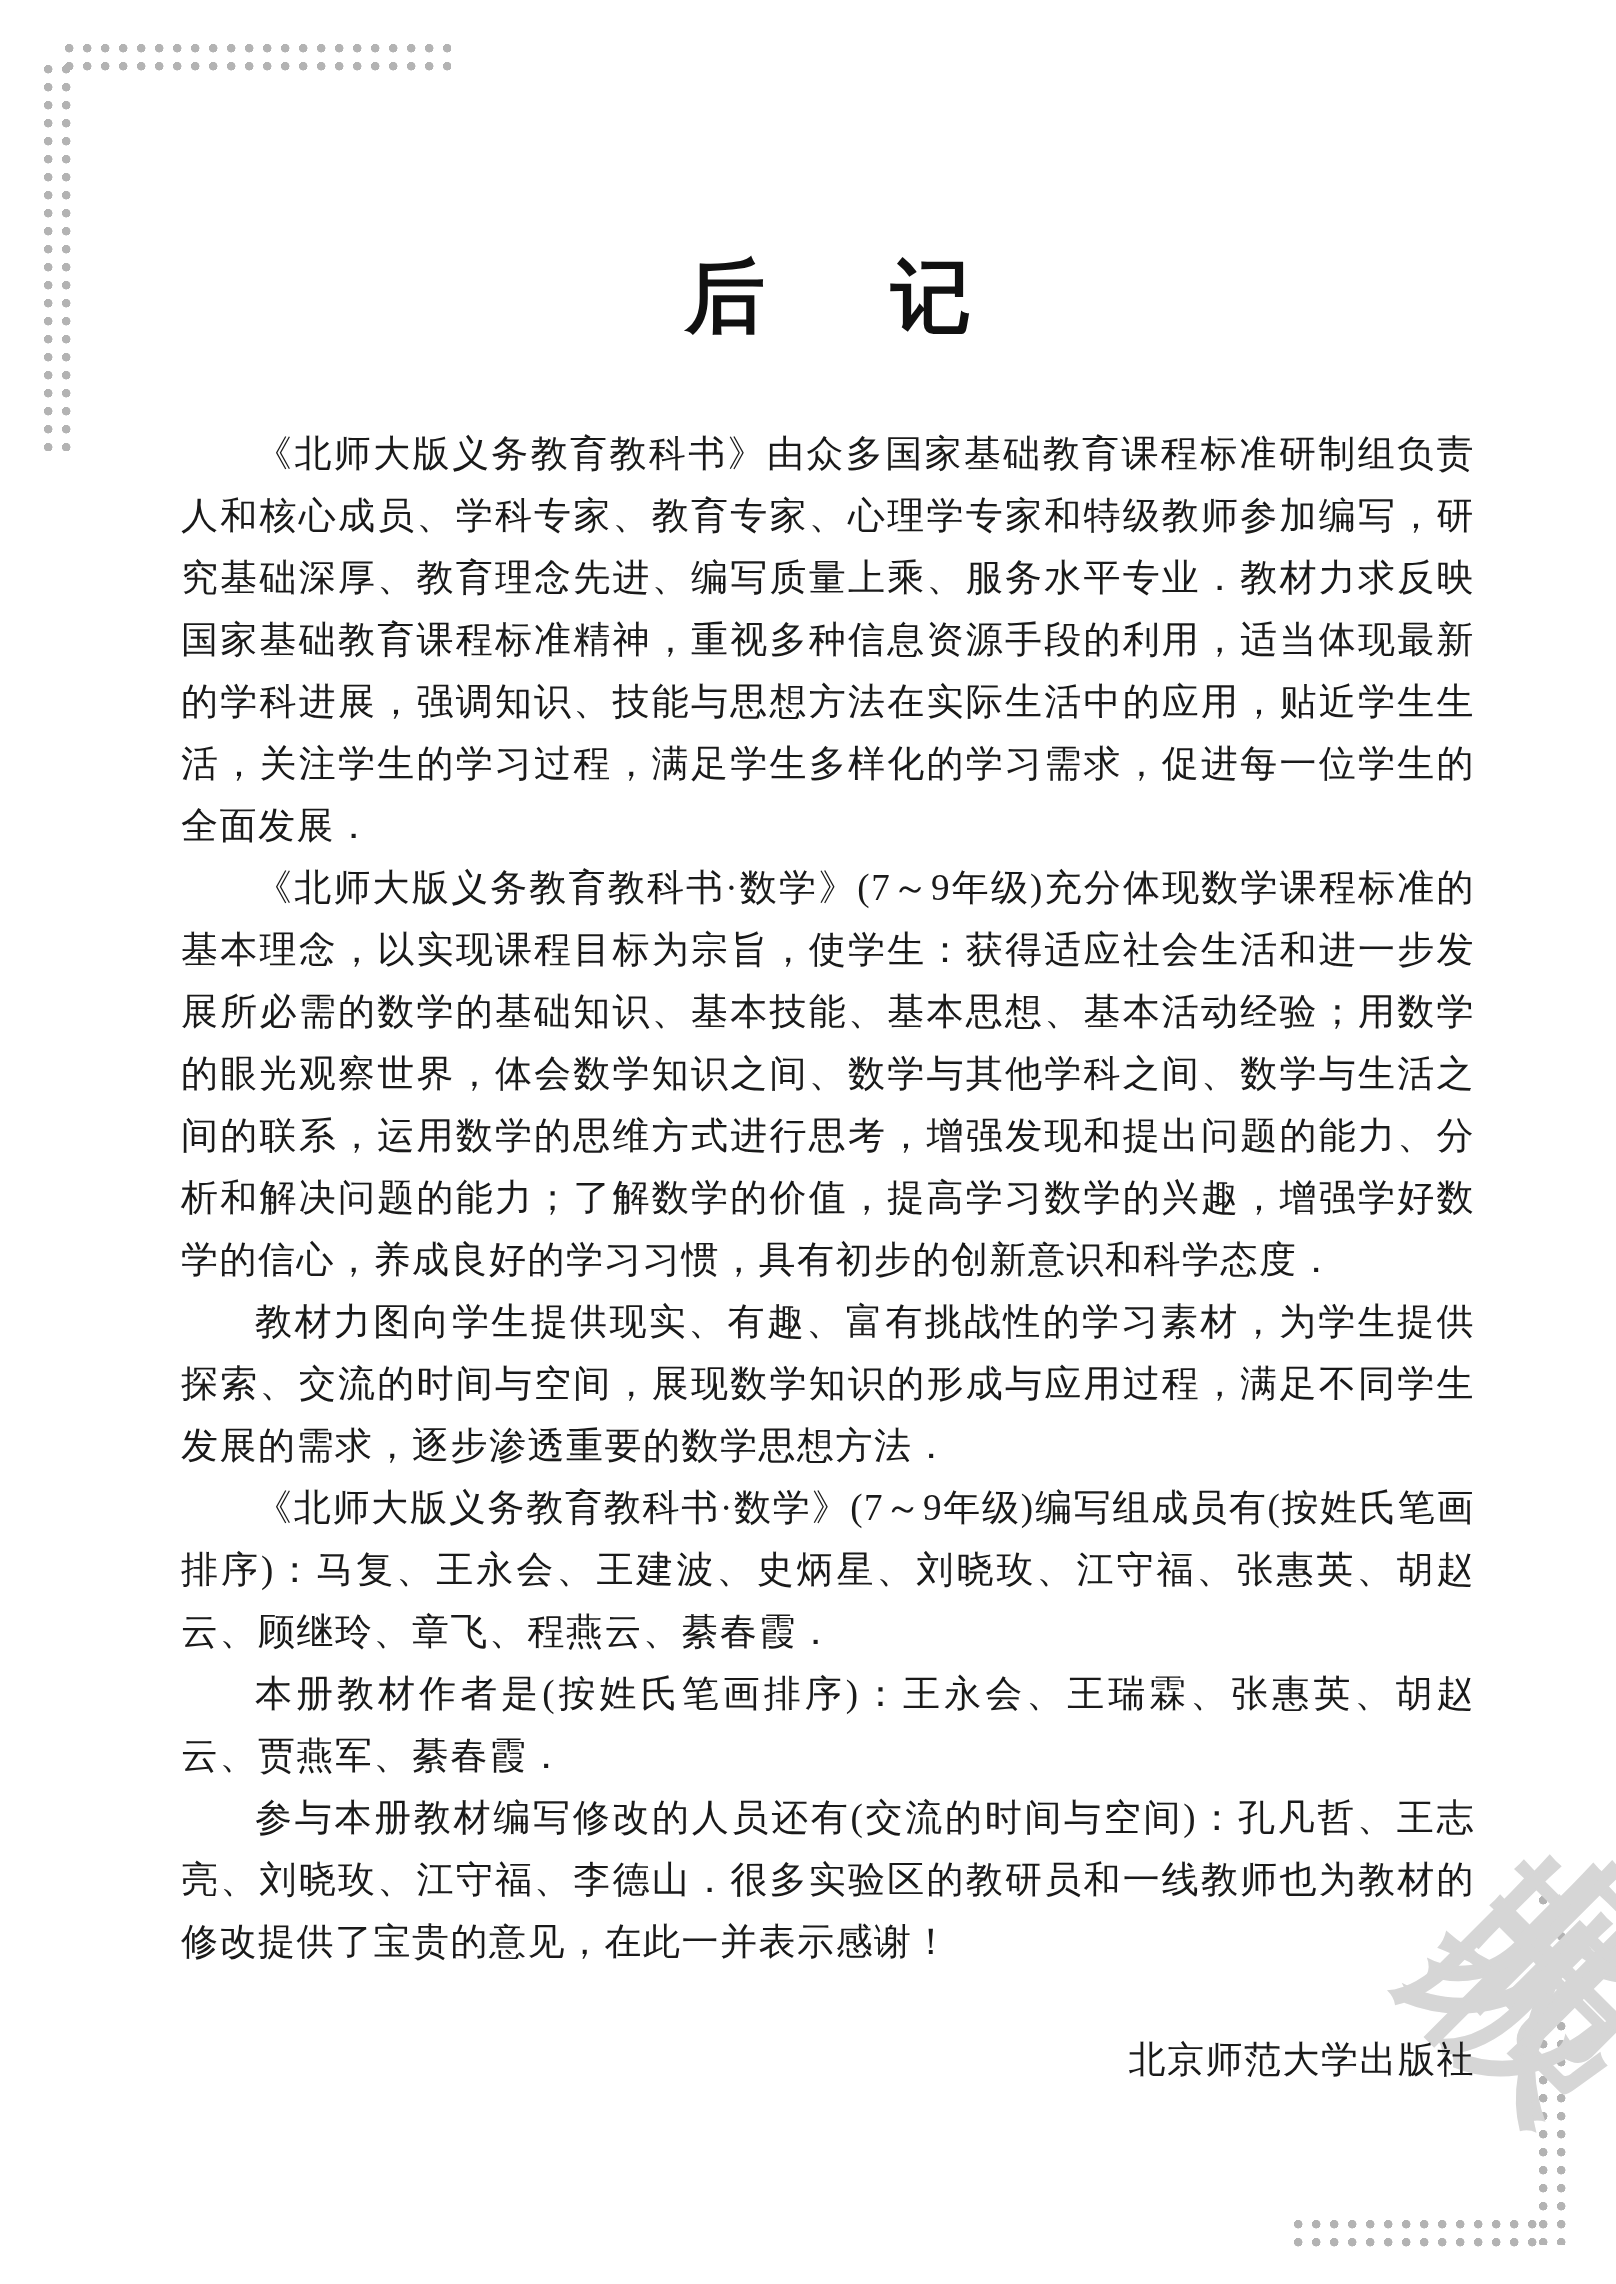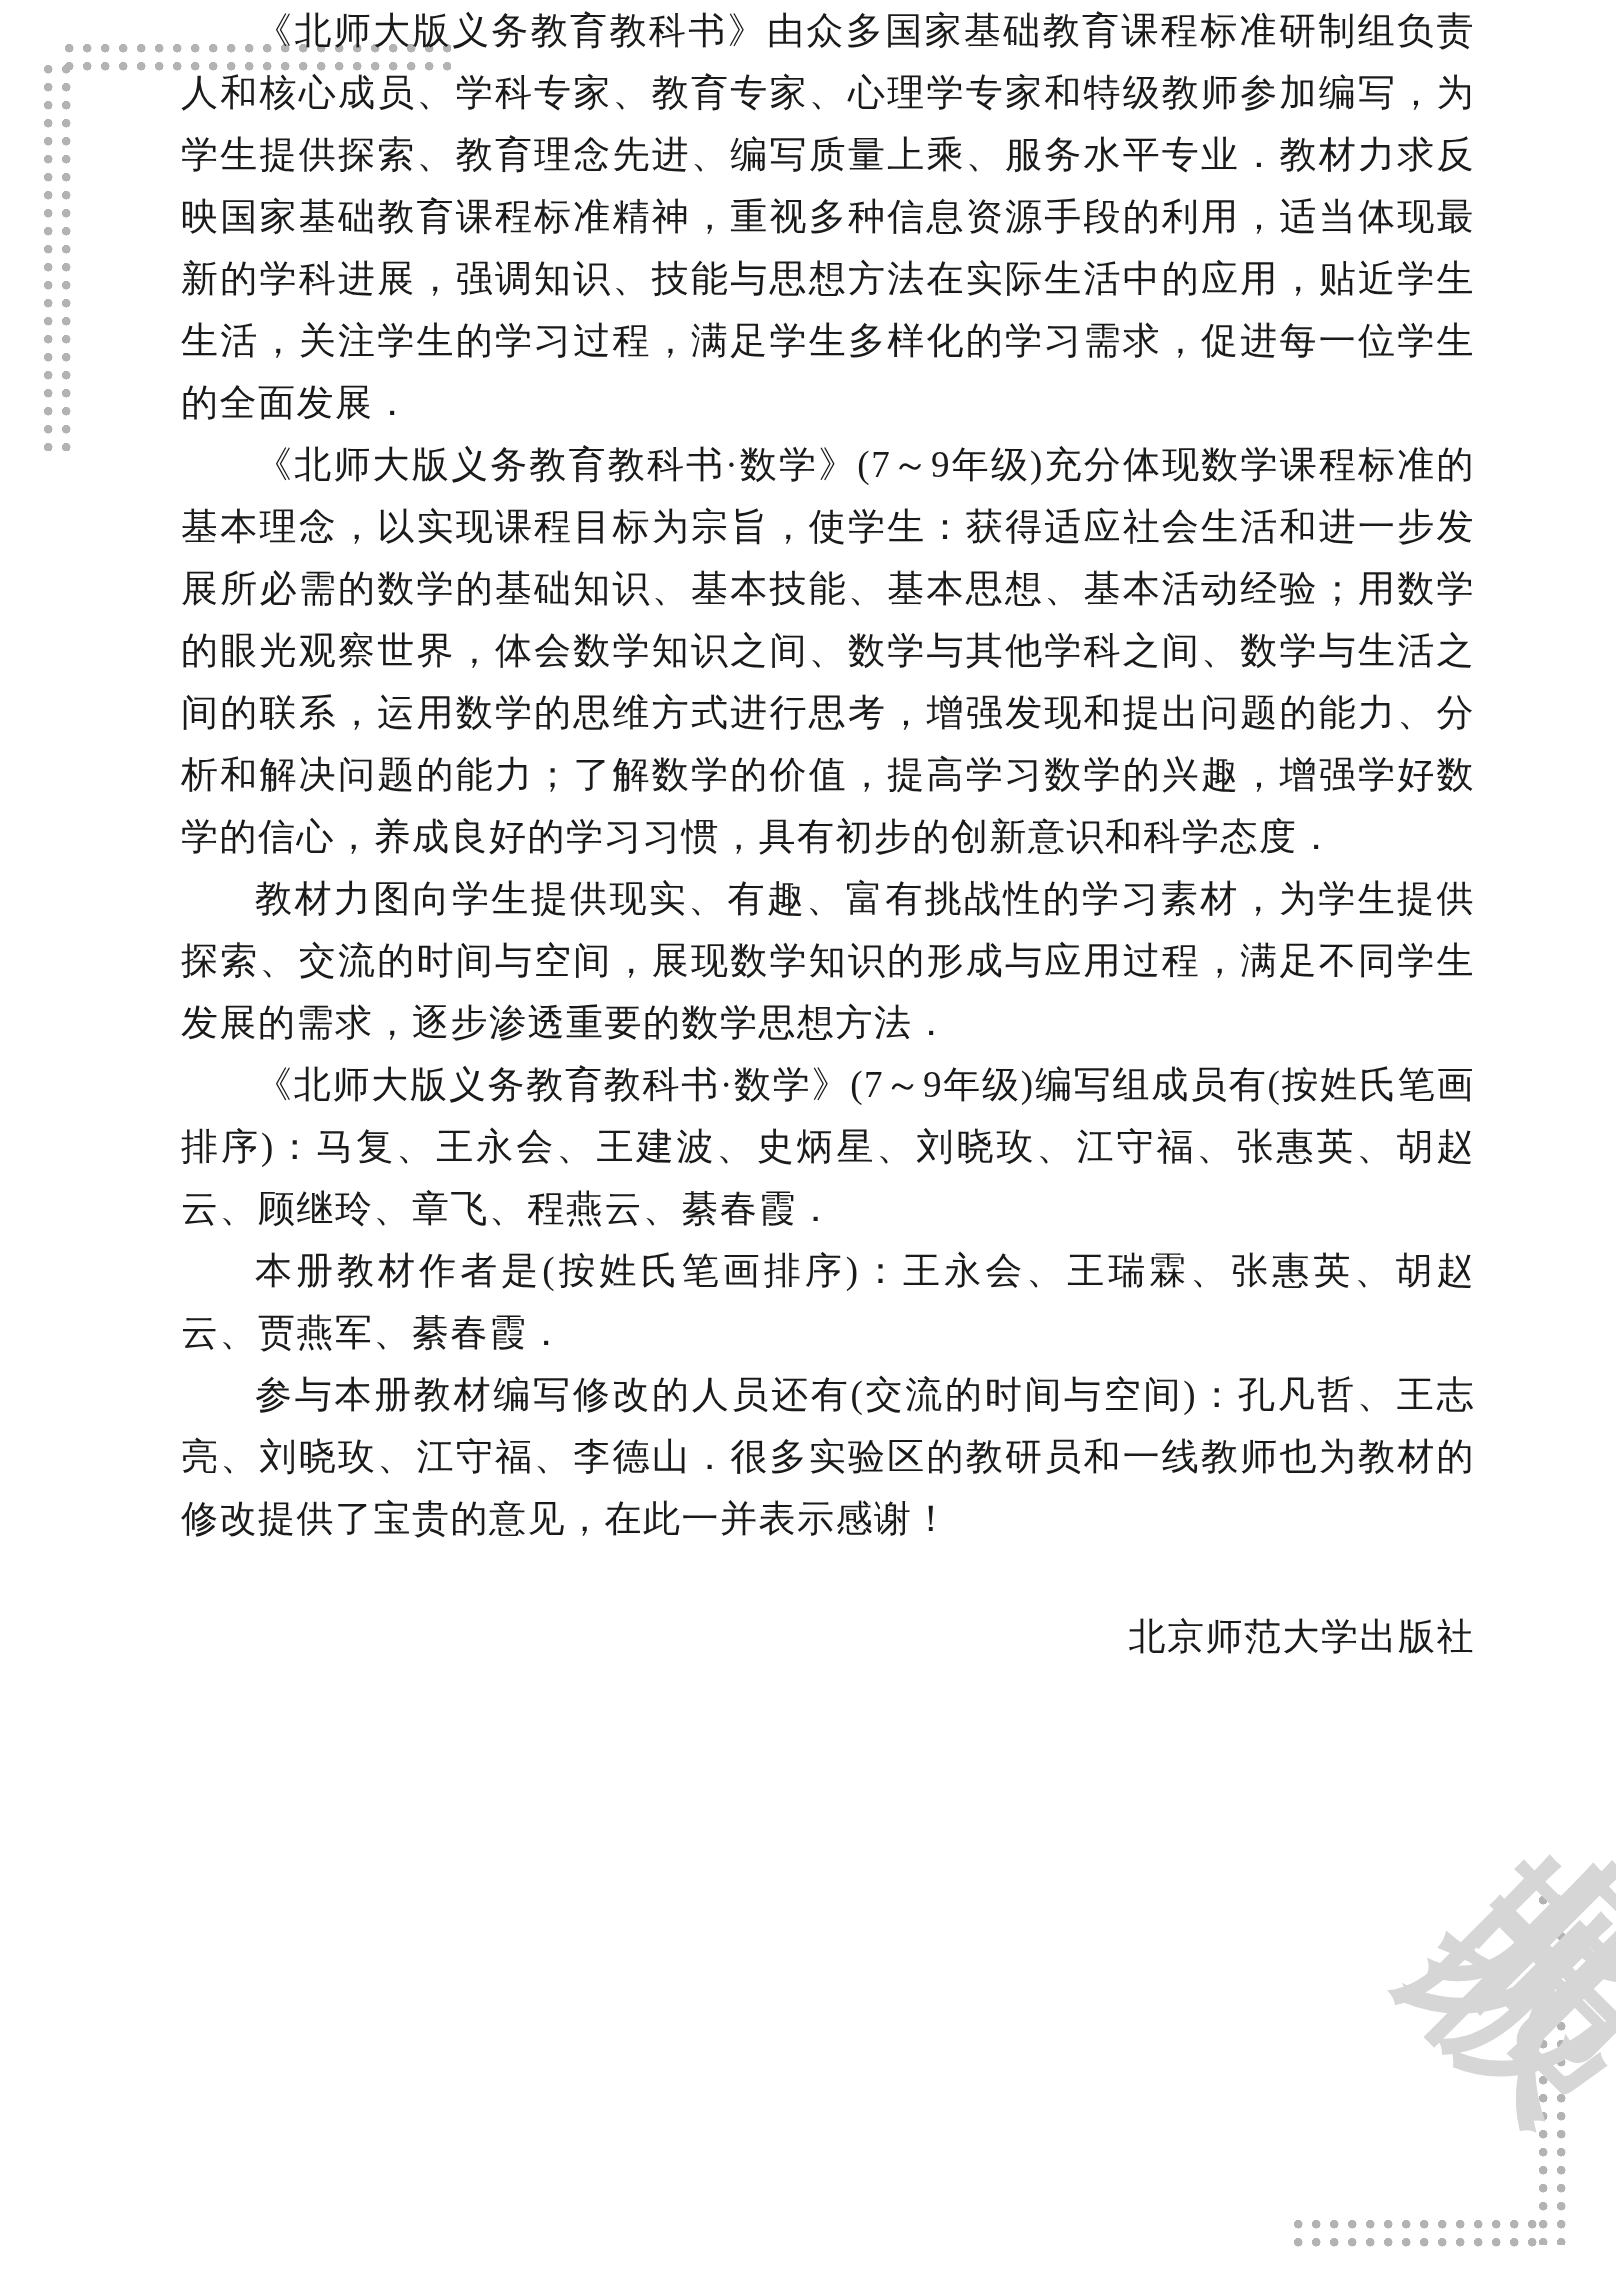--- a/index.html
+++ b/index.html
@@ -94,22 +94,23 @@
 
   <div class="deco deco-top-h"></div>
   <div class="deco deco-left-v"></div>
   <div class="deco deco-right-v"></div>
   <div class="deco deco-bottom-h"></div>
 
   <div class="watermark">北师大版</div>
 
   <div class="content">
 
+    <h1 class="title"><span class="title-char">后</span><span class="title-char">记</span></h1>
 
-    <p class="para">《北师大版义务教育教科书》由众多国家基础教育课程标准研制组负责人和核心成员、学科专家、教育专家、心理学专家和特级教师参加编写，为学生提供探索、教育理念先进、编写质量上乘、服务水平专业．教材力求反映国家基础教育课程标准精神，重视多种信息资源手段的利用，适当体现最新的学科进展，强调知识、技能与思想方法在实际生活中的应用，贴近学生生活，关注学生的学习过程，满足学生多样化的学习需求，促进每一位学生的全面发展．</p>
+    <p class="para">《北师大版义务教育教科书》由众多国家基础教育课程标准研制组负责人和核心成员、学科专家、教育专家、心理学专家和特级教师参加编写，研究基础深厚、教育理念先进、编写质量上乘、服务水平专业．教材力求反映国家基础教育课程标准精神，重视多种信息资源手段的利用，适当体现最新的学科进展，强调知识、技能与思想方法在实际生活中的应用，贴近学生生活，关注学生的学习过程，满足学生多样化的学习需求，促进每一位学生的全面发展．</p>
     <p class="para">《北师大版义务教育教科书·数学》(7～9年级)充分体现数学课程标准的基本理念，以实现课程目标为宗旨，使学生：获得适应社会生活和进一步发展所必需的数学的基础知识、基本技能、基本思想、基本活动经验；用数学的眼光观察世界，体会数学知识之间、数学与其他学科之间、数学与生活之间的联系，运用数学的思维方式进行思考，增强发现和提出问题的能力、分析和解决问题的能力；了解数学的价值，提高学习数学的兴趣，增强学好数学的信心，养成良好的学习习惯，具有初步的创新意识和科学态度．</p>
     <p class="para">教材力图向学生提供现实、有趣、富有挑战性的学习素材，为学生提供探索、交流的时间与空间，展现数学知识的形成与应用过程，满足不同学生发展的需求，逐步渗透重要的数学思想方法．</p>
     <p class="para">《北师大版义务教育教科书·数学》(7～9年级)编写组成员有(按姓氏笔画排序)：马复、王永会、王建波、史炳星、刘晓玫、江守福、张惠英、胡赵云、顾继玲、章飞、程燕云、綦春霞．</p>
     <p class="para">本册教材作者是(按姓氏笔画排序)：王永会、王瑞霖、张惠英、胡赵云、贾燕军、綦春霞．</p>
     <p class="para">参与本册教材编写修改的人员还有(交流的时间与空间)：孔凡哲、王志亮、刘晓玫、江守福、李德山．很多实验区的教研员和一线教师也为教材的修改提供了宝贵的意见，在此一并表示感谢！</p>
 
     <p class="signature">北京师范大学出版社</p>
 
   </div>
 

